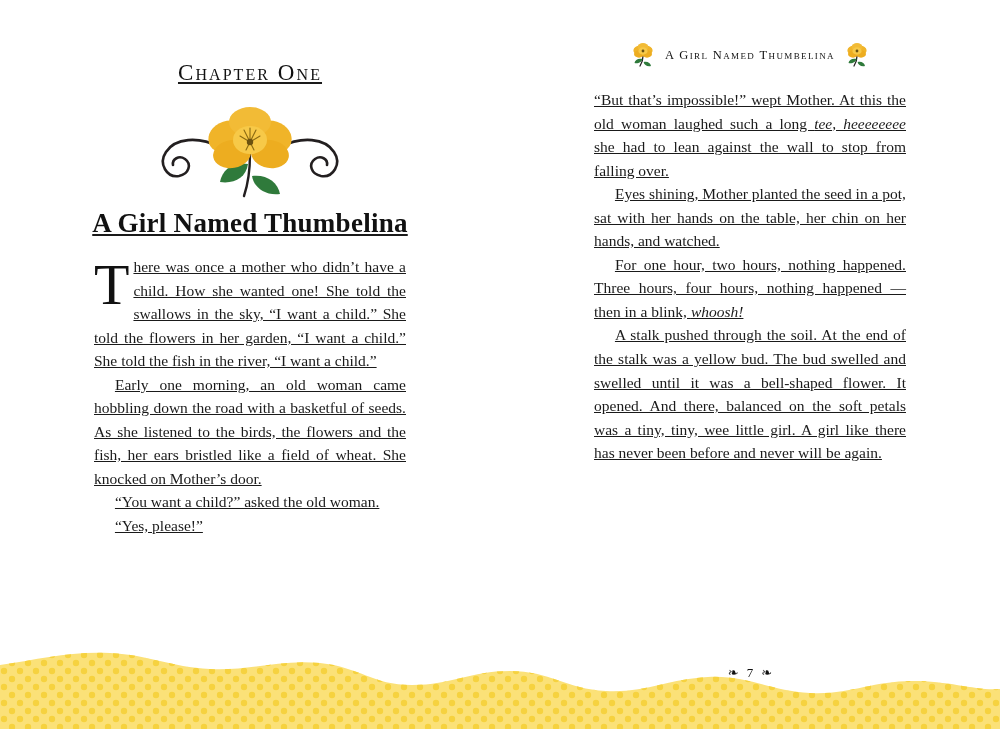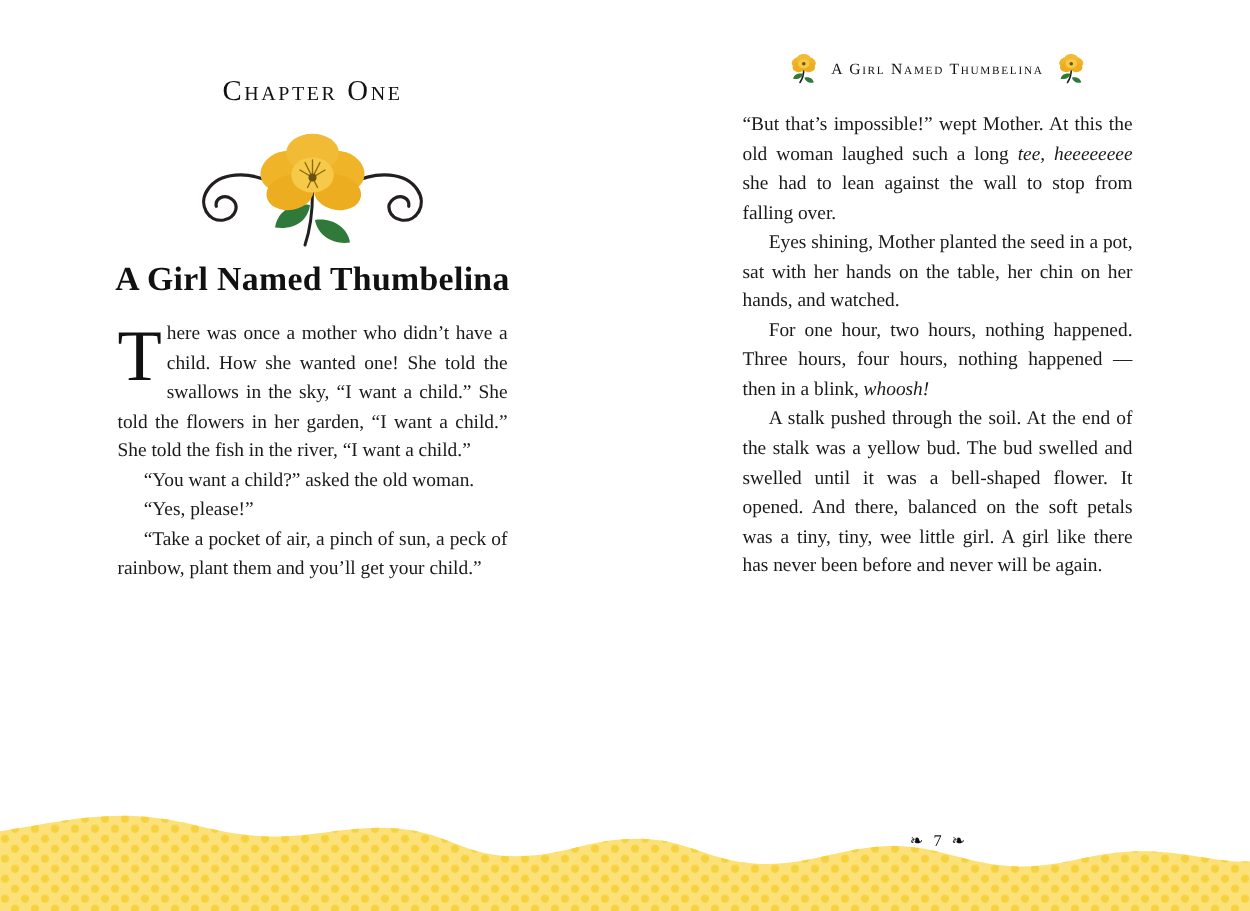--- a/index.html
+++ b/index.html
@@ -20,20 +20,21 @@
     position: absolute;
     inset: 0;
     display: flex;
   }
 
   .page {
     position: relative;
     width: 50%;
     height: 100%;
     box-sizing: border-box;
+    text-decoration: underline;
   }
 
   
   .bottom-band {
     position: absolute;
     left: 0;
     bottom: 0;
     width: 1000px;
     height: 110px;
     overflow: hidden;
@@ -188,23 +189,23 @@
       <circle cx="130" cy="50" r="3.2" fill="#6b5210"></circle>
     </svg>
 
     <h1 class="chapter-title">A Girl Named Thumbelina</h1>
 
     <div class="col left-col">
       <div class="dropcap-wrap">
         <span class="dropcap">T</span>
         <p class="first">here was once a mother who didn’t have a child. How she wanted one! She told the swallows in the sky, “I want a child.” She told the flowers in her garden, “I want a child.” She told the fish in the river, “I want a child.”</p>
       </div>
+      <p>Early one morning, an old woman came hobbling down the road with a basketful of seeds. As she listened to the birds, the flowers and the fish, her ears bristled like a field of wheat. She knocked on Mother’s door.</p>
       <p>“You want a child?” asked the old woman.</p>
       <p>“Yes, please!”</p>
-      <p>“Take a pocket of air, a pinch of sun, a peck of rainbow, plant them and you’ll get your child.”</p>
     </div>
 
     <div class="folio">
       <span class="swash">❧</span>
       <span>6</span>
       <span class="swash">❧</span>
     </div>
   </div>
 
   <div class="page">

